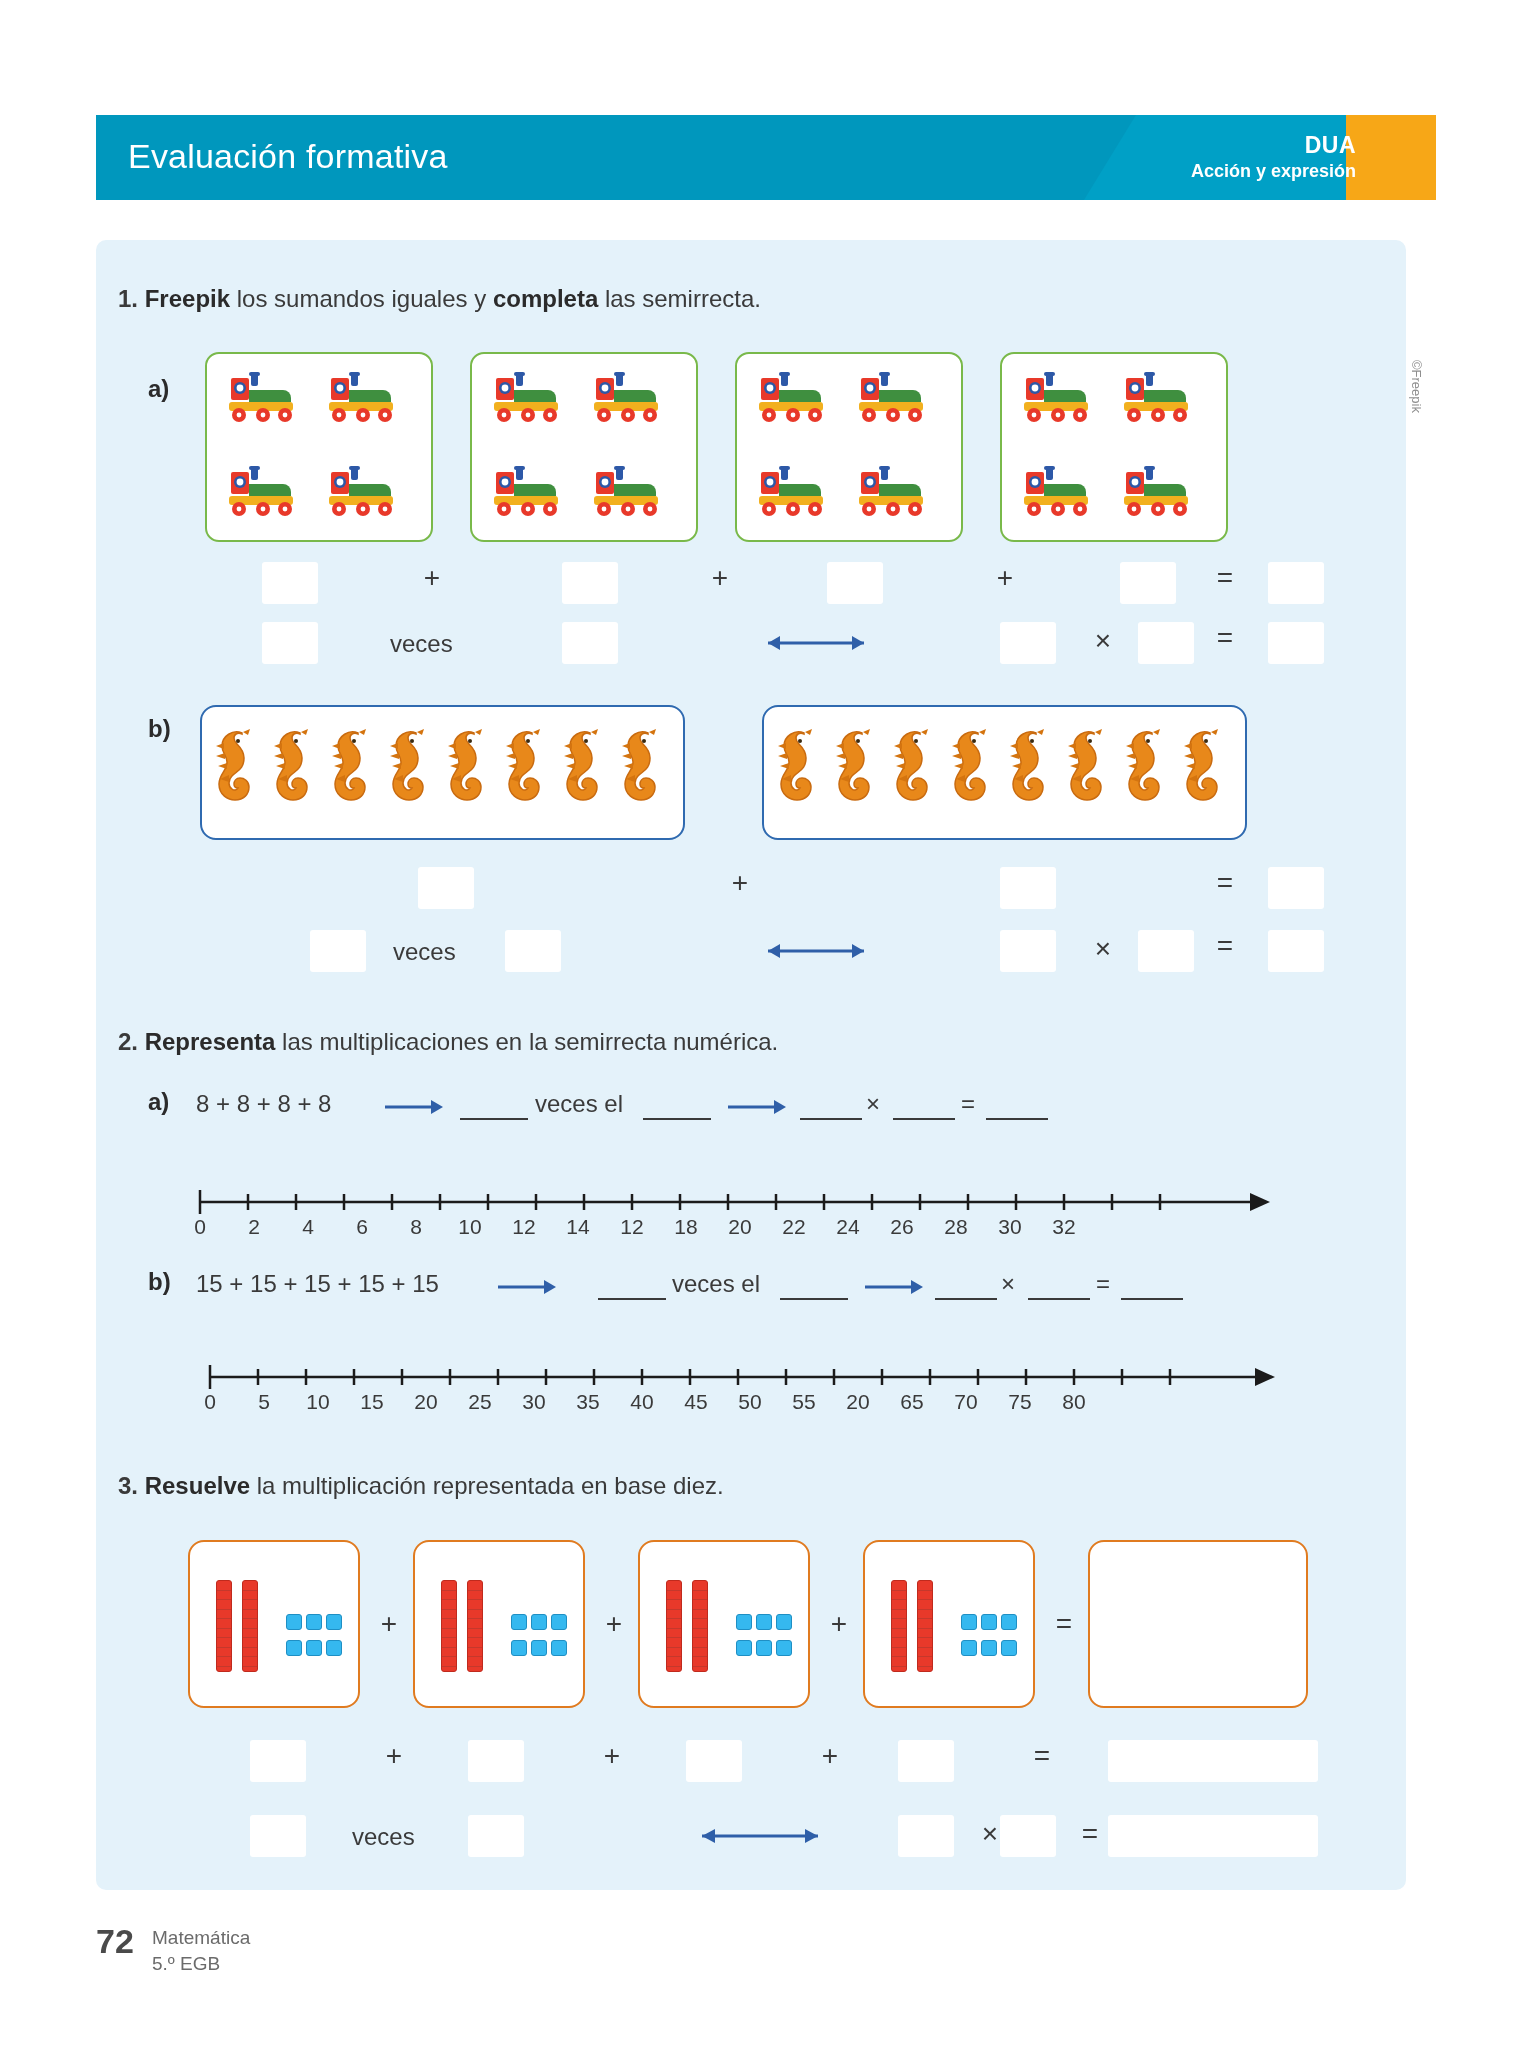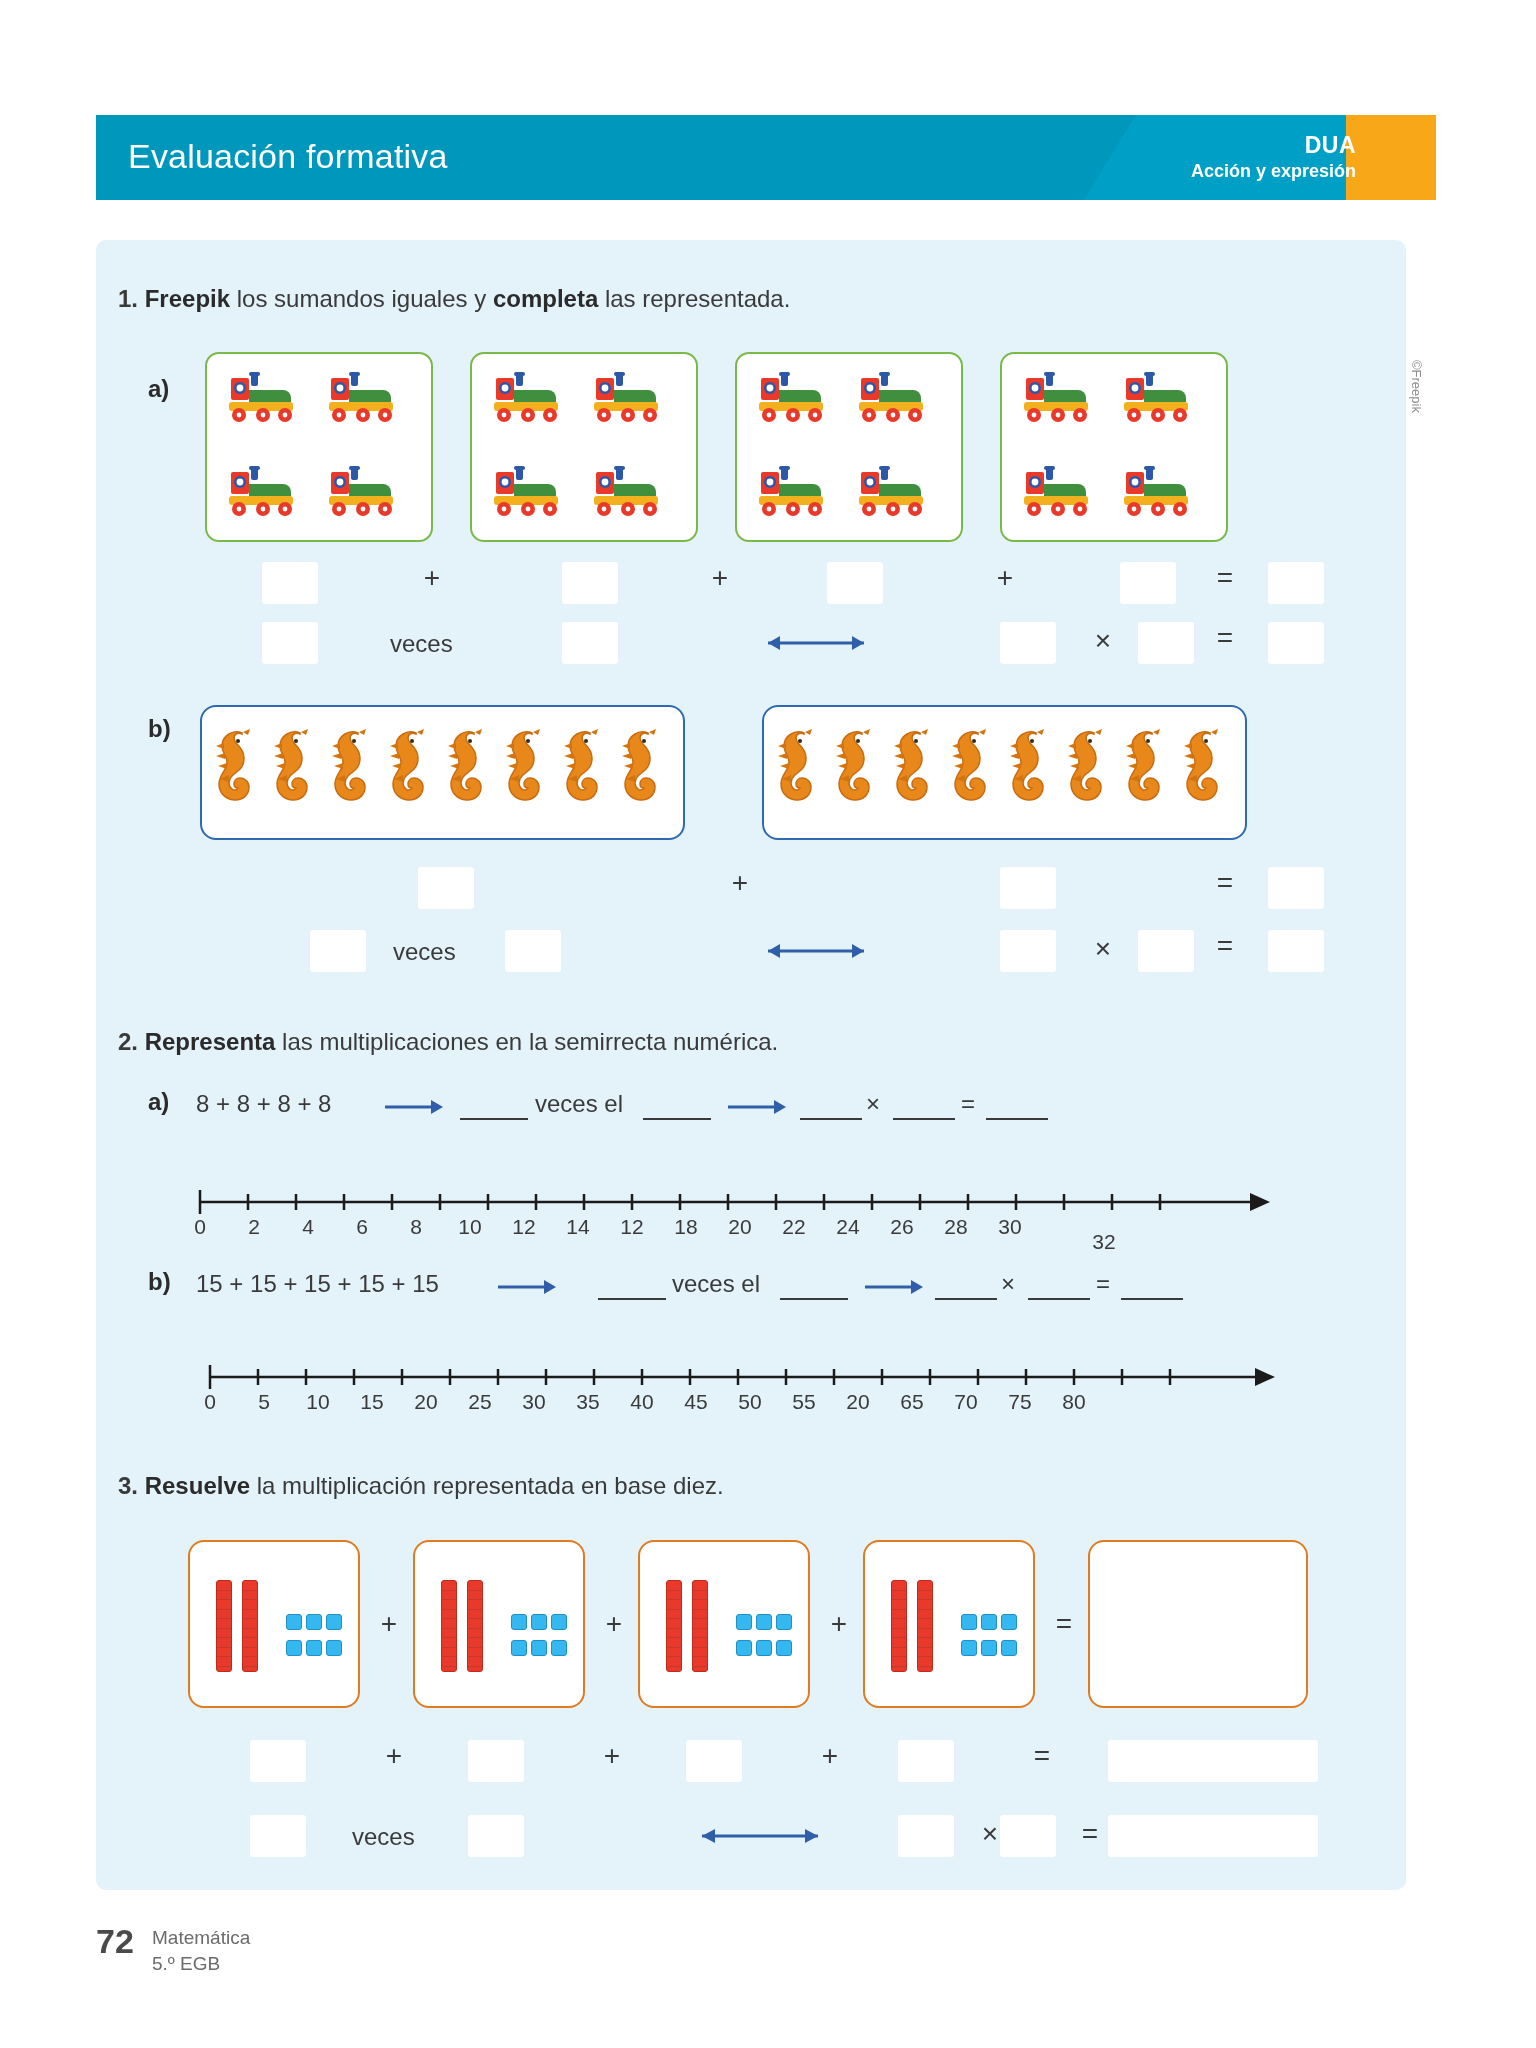--- a/index.html
+++ b/index.html
@@ -174,21 +174,21 @@
     <div class="d2">Acción y expresión</div>
   </div>
 </div>
 
 <div class="panel"></div>
 
 <div class="credit">©Freepik</div>
 
 <div class="q" style="left:118px; top:285px; width:1200px;">
   <span class="num">1.</span>
-  <b>Freepik</b><span> los sumandos iguales y </span><b>completa</b><span> las representada.</span>
+  <b>Freepik</b><span> los sumandos iguales y </span><b>completa</b><span> las semirrecta.</span>
 </div>
 
 <div class="sub-label" style="left:148px; top:375px;">a)</div>
 
 <div class="train-card" style="left:205px; top:352px; width:228px; height:190px;">
 
   <svg class="train" style="left:18px; top:16px;" viewBox="0 0 76 56">
     <rect x="6" y="8" width="18" height="22" rx="2" fill="#e8392a"></rect>
     <rect x="9" y="12" width="12" height="12" rx="6" fill="#2d58a7"></rect>
     <circle cx="15" cy="18" r="3.4" fill="#ffffff"></circle>
@@ -647,21 +647,21 @@
 <div class="nl-label" style="left:504px; top:1215px;">12</div>
 <div class="nl-label" style="left:558px; top:1215px;">14</div>
 <div class="nl-label" style="left:612px; top:1215px;">12</div>
 <div class="nl-label" style="left:666px; top:1215px;">18</div>
 <div class="nl-label" style="left:720px; top:1215px;">20</div>
 <div class="nl-label" style="left:774px; top:1215px;">22</div>
 <div class="nl-label" style="left:828px; top:1215px;">24</div>
 <div class="nl-label" style="left:882px; top:1215px;">26</div>
 <div class="nl-label" style="left:936px; top:1215px;">28</div>
 <div class="nl-label" style="left:990px; top:1215px;">30</div>
-<div class="nl-label" style="left:1084px; top:1215px;margin-top:15px;">32</div>
+<div class="nl-label" style="left:1044px; top:1215px;">32</div>
 
 <div class="sub-label" style="left:148px; top:1268px;">b)</div>
 <div class="inline-txt" style="left:196px; top:1270px;">15 + 15 + 15 + 15 + 15</div>
 <svg style="position:absolute; left:498px; top:1278px;" width="60" height="18" viewBox="0 0 60 18">
   <line x1="0" y1="9" x2="48" y2="9" stroke="#2f5fa8" stroke-width="3"></line>
   <path d="M58 9 l-12 -7 v14 z" fill="#2f5fa8"></path>
 </svg>
 <div class="blank" style="left:598px; top:1298px; width:68px;"></div>
 <div class="inline-txt" style="left:672px; top:1270px;">veces el</div>
 <div class="blank" style="left:780px; top:1298px; width:68px;"></div>

